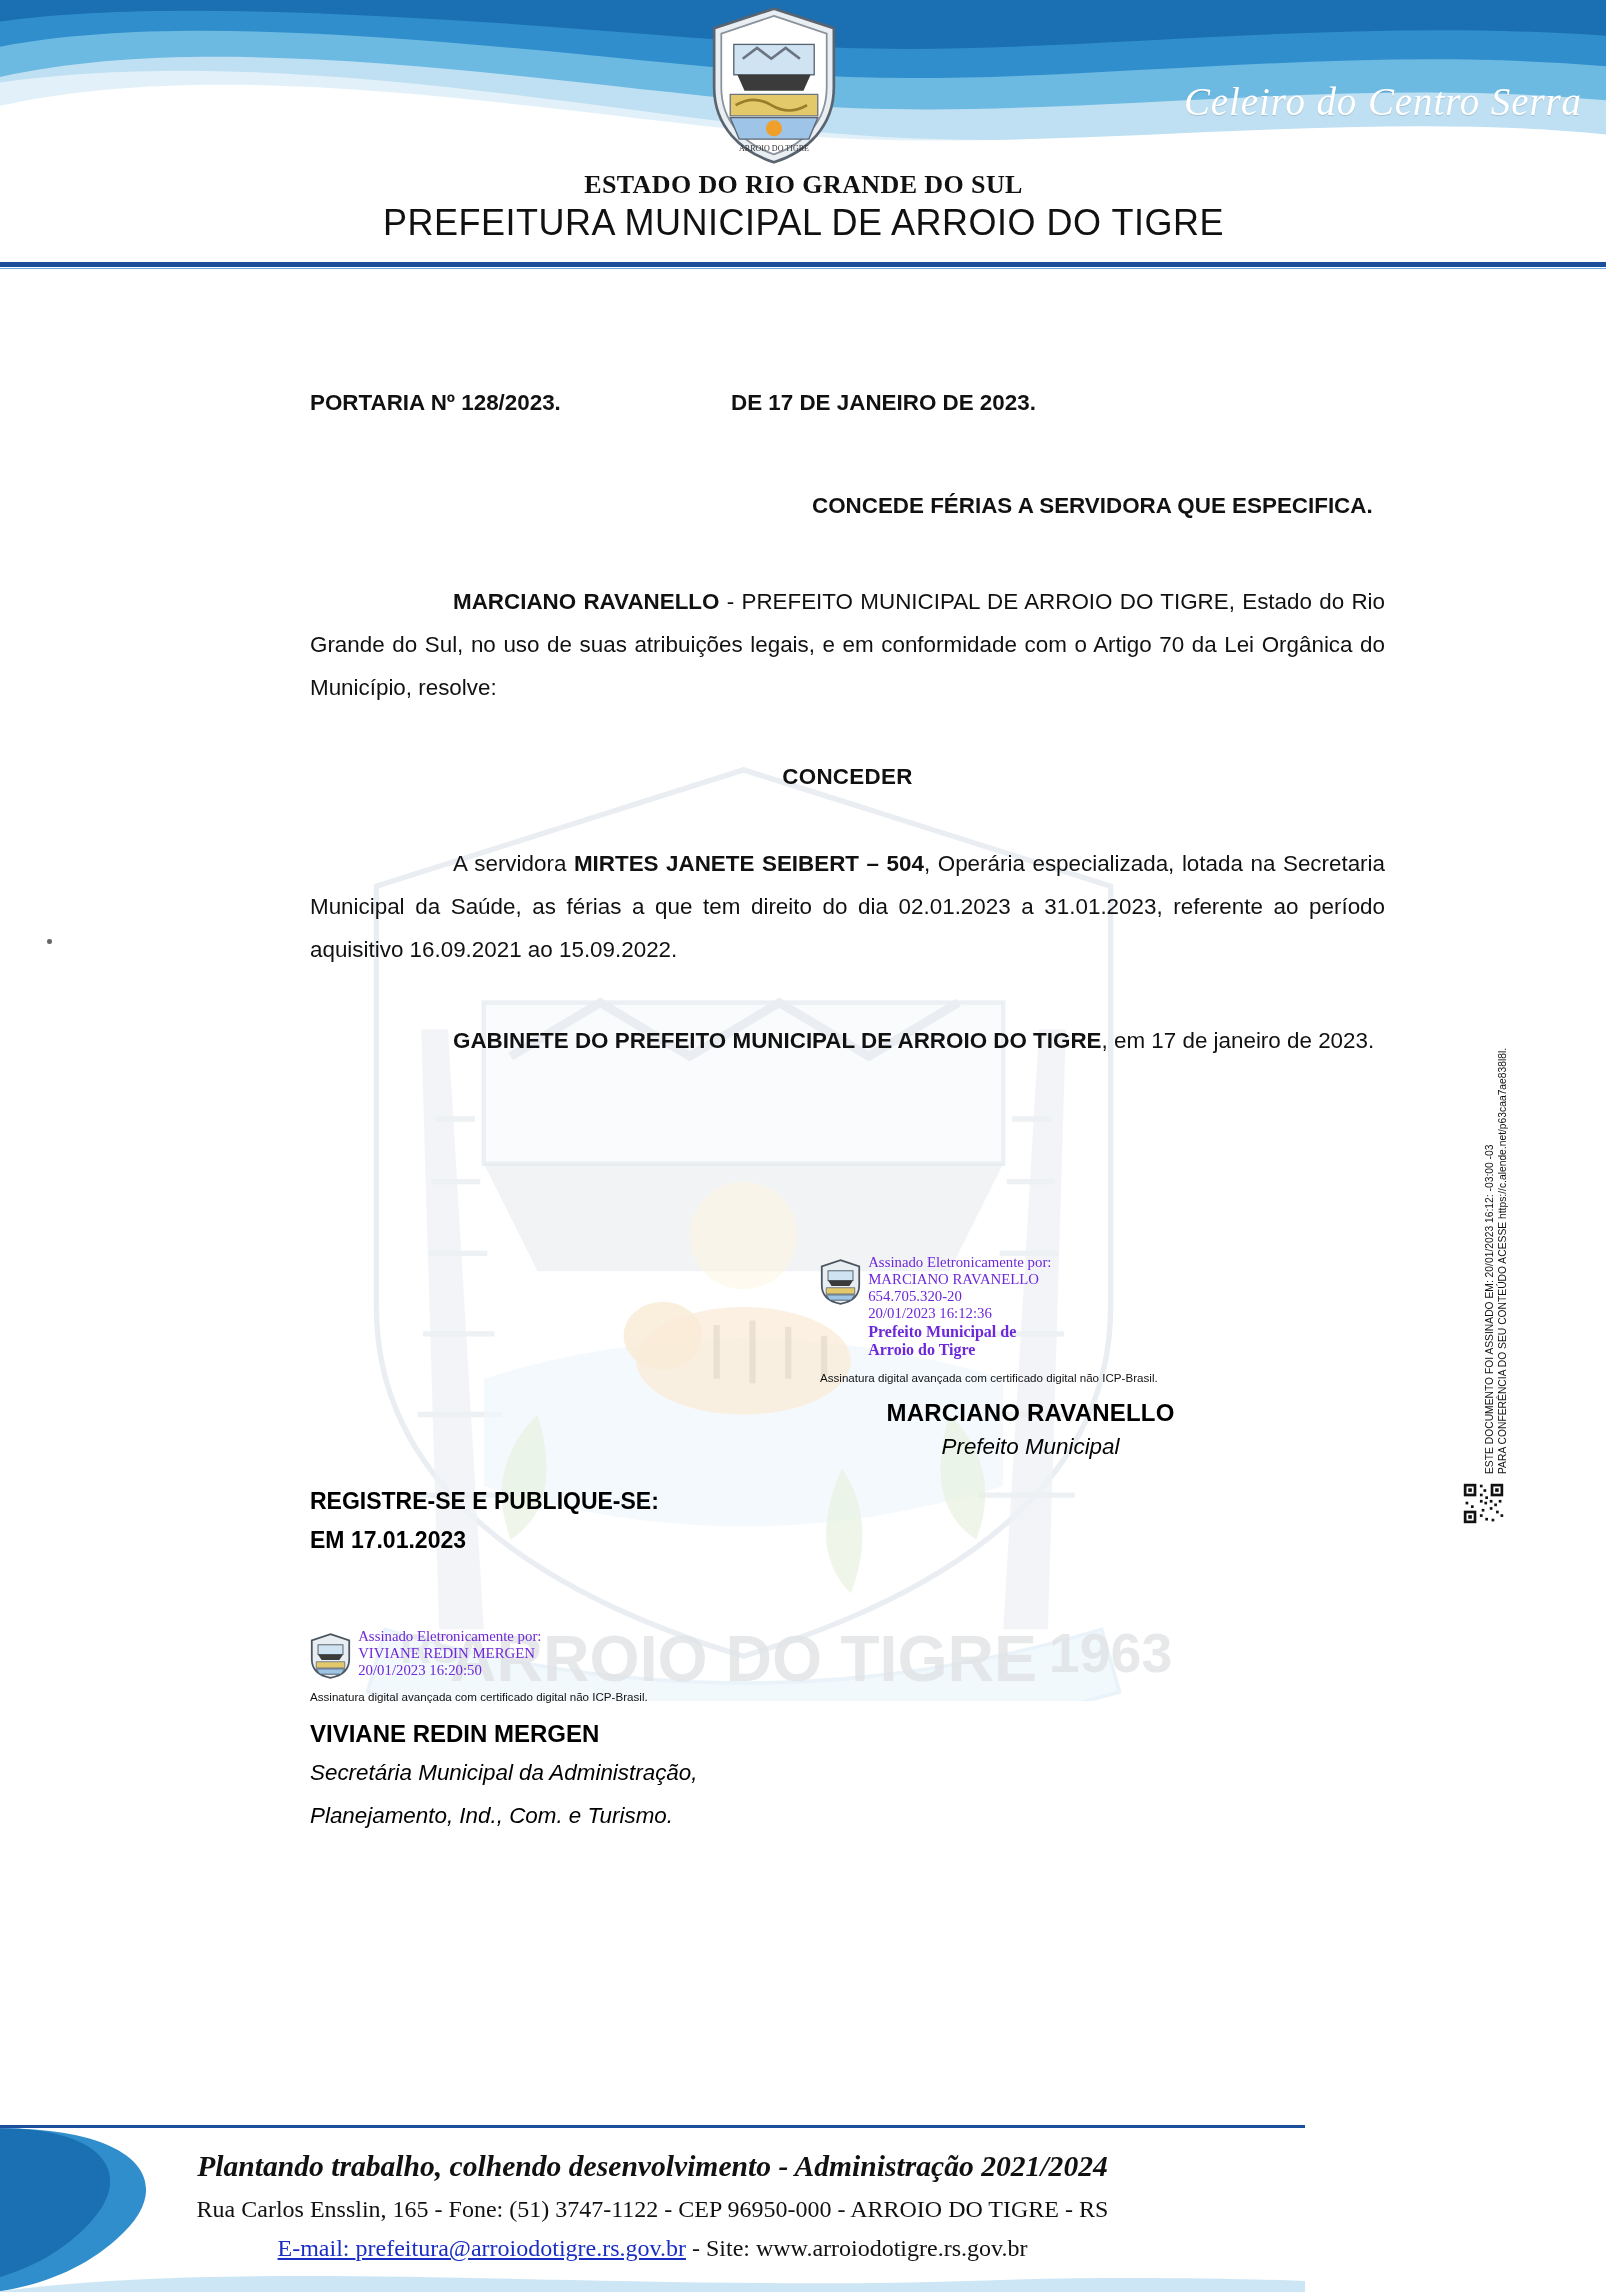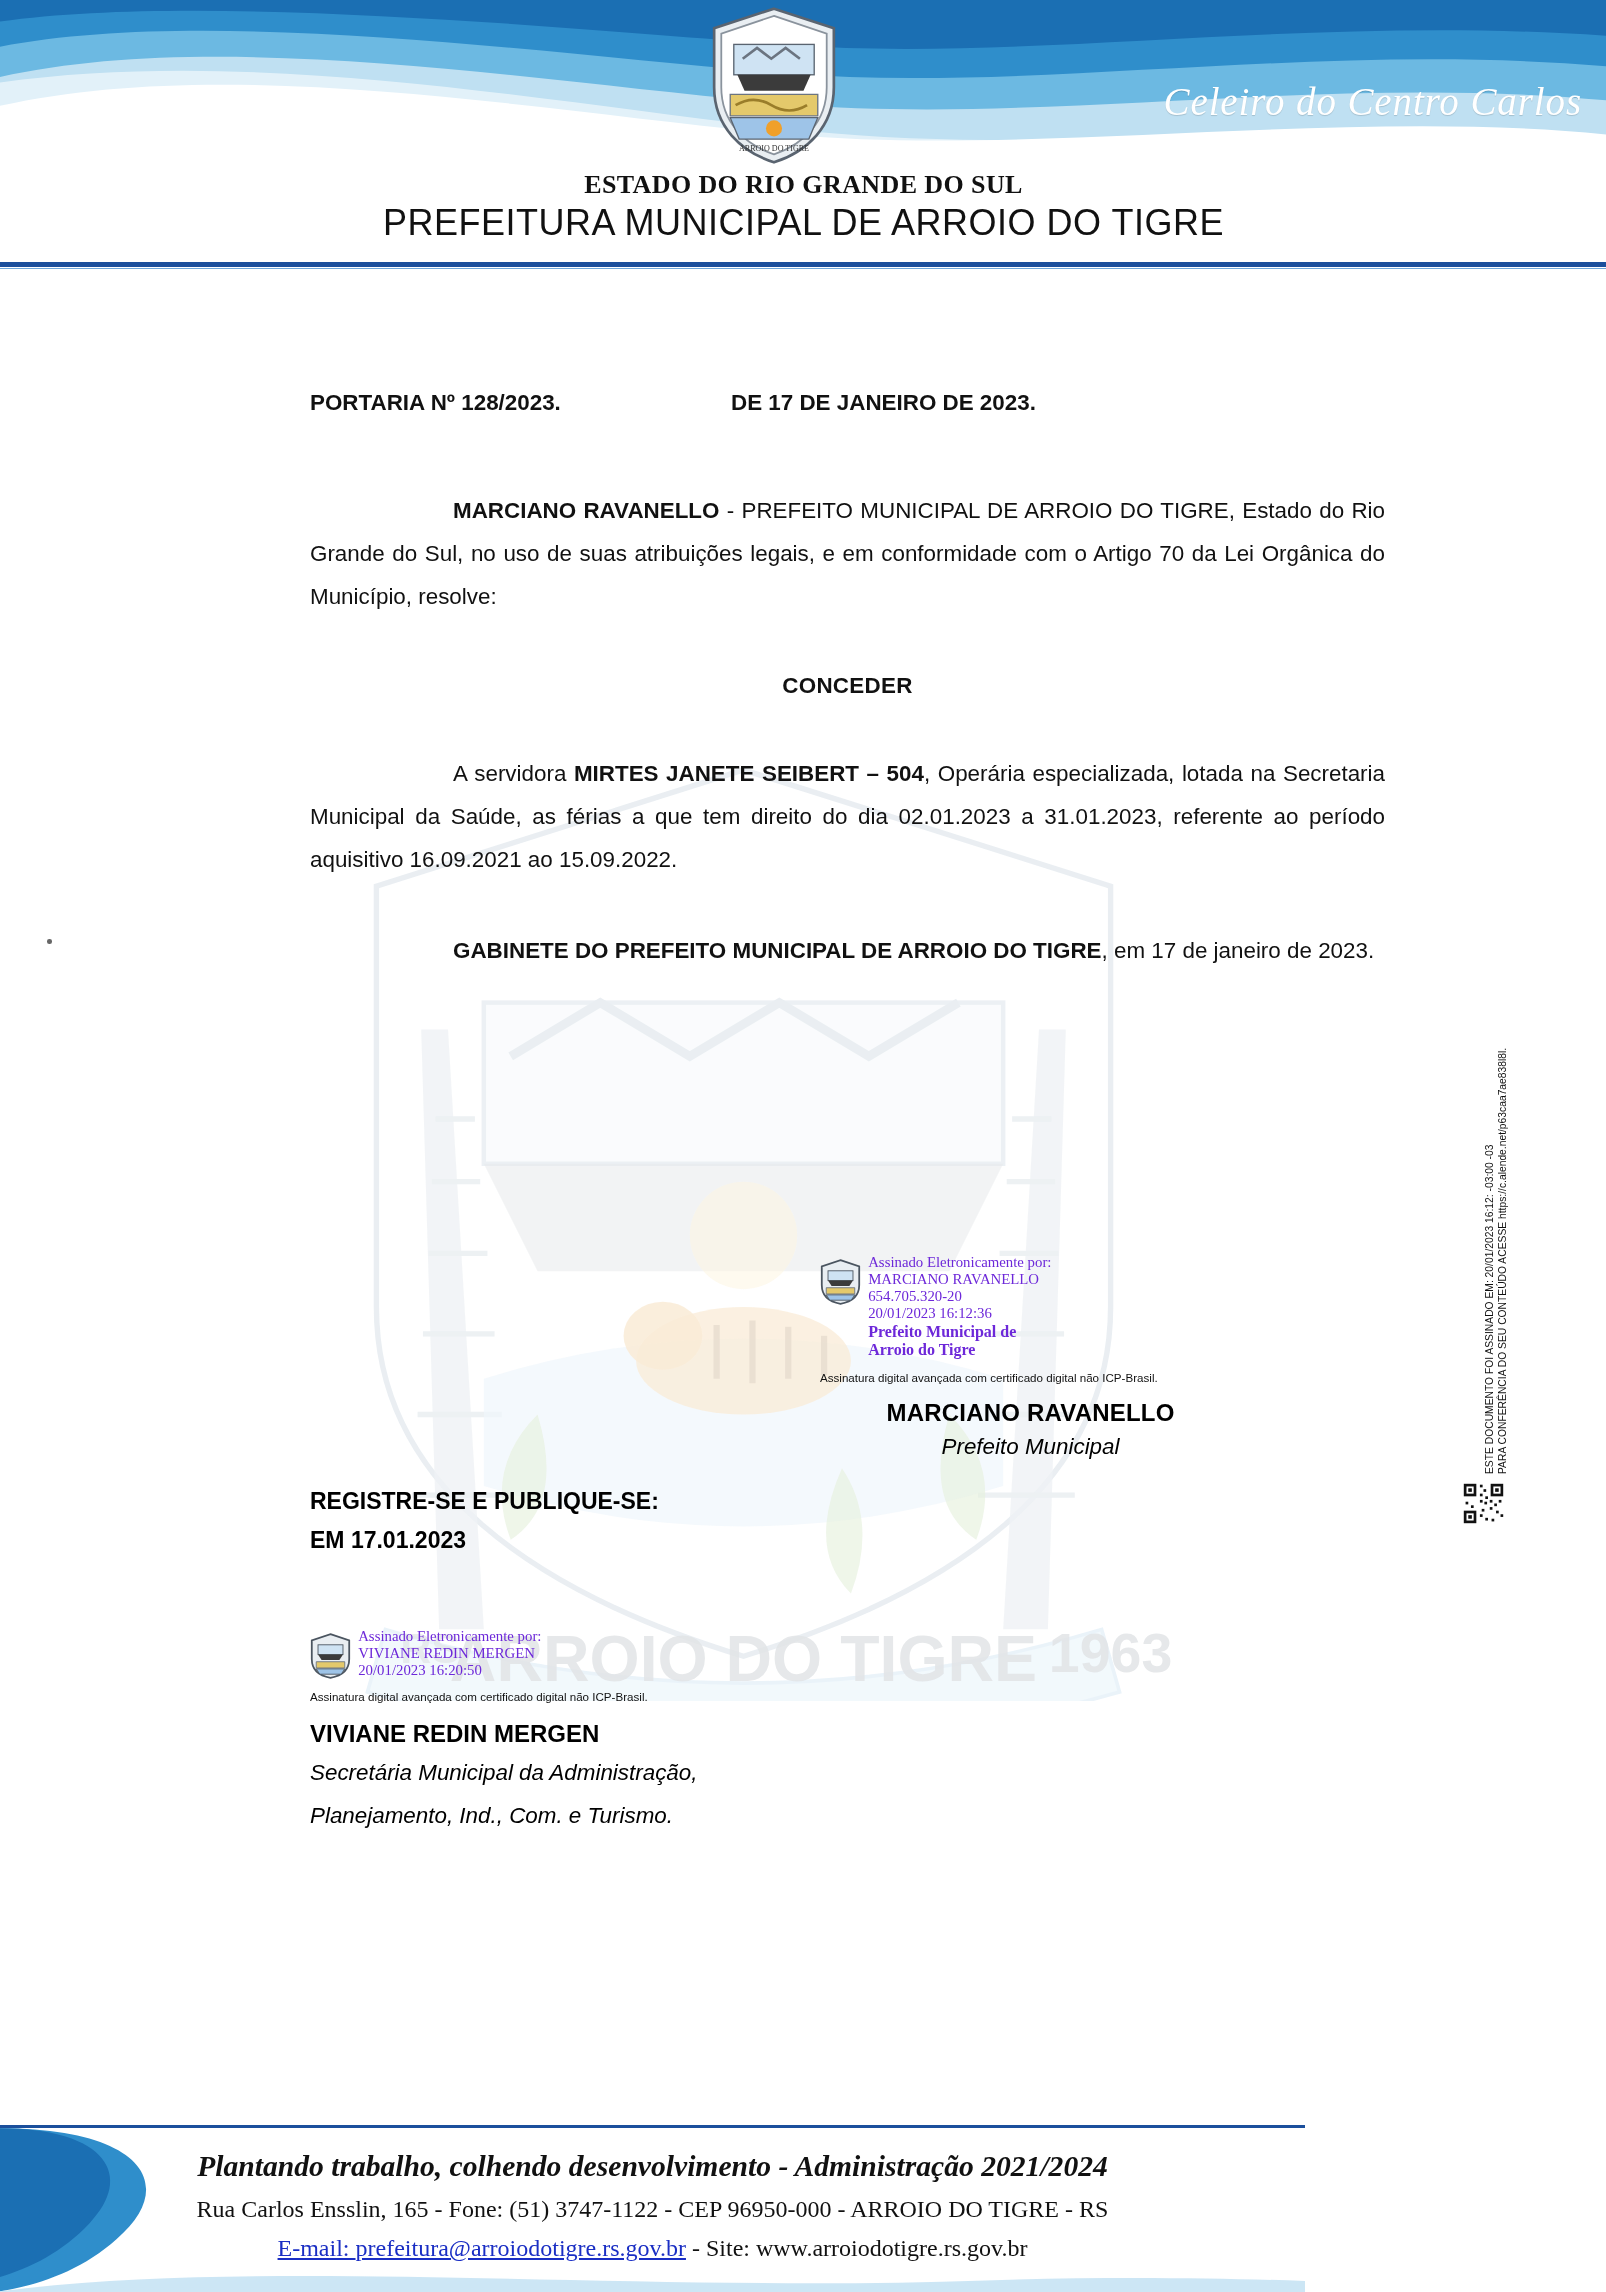--- a/index.html
+++ b/index.html
@@ -314,21 +314,21 @@
       <rect x="30" y="44" width="90" height="34" fill="#cfe3f3" stroke="#5a6470" stroke-width="1.5"></rect>
       <path d="M34 78 H116 L108 96 H42 Z" fill="#3b3b3b"></path>
       <path d="M40 60 L56 48 L72 60 L88 48 L104 60" fill="none" stroke="#6b7480" stroke-width="3"></path>
       <path d="M26 100 H124 V124 H26 Z" fill="#e4c96b" stroke="#6b7480" stroke-width="1.5"></path>
       <path d="M32 112 q20 -12 40 0 q20 12 40 0" fill="none" stroke="#9a7d2a" stroke-width="3"></path>
       <path d="M26 126 H124 L114 150 H36 Z" fill="#9ec4e8" stroke="#5a6470" stroke-width="1.5"></path>
       <circle cx="75" cy="138" r="9" fill="#f0a02a"></circle>
       <text x="75" y="163" font-size="9" text-anchor="middle" fill="#333" font-family="Liberation Serif, serif">ARROIO DO TIGRE</text>
     </svg>
 
-    <div class="slogan">Celeiro do Centro Carlos</div>
+    <div class="slogan">Celeiro do Centro Serra</div>
     <div class="estado">ESTADO DO RIO GRANDE DO SUL</div>
     <div class="prefeitura">PREFEITURA MUNICIPAL DE ARROIO DO TIGRE</div>
     <div class="header-rule"></div>
     <div class="header-rule2"></div>
   </div>
 
   <svg class="watermark" viewBox="0 0 1180 1080">
     <g opacity="0.75">
       <path d="M590 40 L1000 170 V640 C1000 840 820 960 590 1030 C360 960 180 840 180 640 V170 Z" fill="none" stroke="#9fb4c6" stroke-width="6"></path>
       <rect x="300" y="300" width="580" height="180" fill="#e8eef3" stroke="#a8bccd" stroke-width="5"></rect>
@@ -366,20 +366,21 @@
 
   <div class="dot-left"></div>
 
   <div class="doc">
 
     <div class="row-top">
       <span class="portaria">PORTARIA Nº 128/2023.</span>
       <span class="data">DE 17 DE JANEIRO DE 2023.</span>
     </div>
 
+    <div class="concede-box">CONCEDE FÉRIAS A SERVIDORA QUE ESPECIFICA.</div>
 
     <p class="para">
       <span class="b">MARCIANO RAVANELLO</span><span> - PREFEITO MUNICIPAL DE ARROIO DO TIGRE, Estado do Rio Grande do Sul, no uso de suas atribuições legais, e em conformidade com o Artigo 70 da Lei Orgânica do Município, resolve:</span>
     </p>
 
     <div class="center-bold">CONCEDER</div>
 
     <p class="para">
       <span>A servidora </span><span class="b">MIRTES JANETE SEIBERT – 504</span><span>, Operária especializada, lotada na Secretaria Municipal da Saúde, as férias a que tem direito do dia 02.01.2023 a 31.01.2023, referente ao período aquisitivo 16.09.2021 ao 15.09.2022.</span>
     </p>

